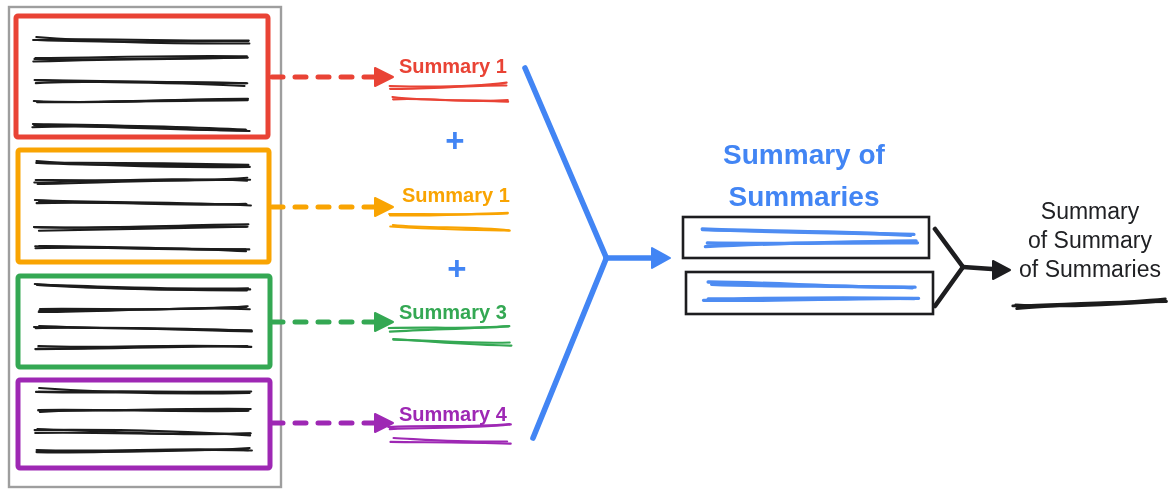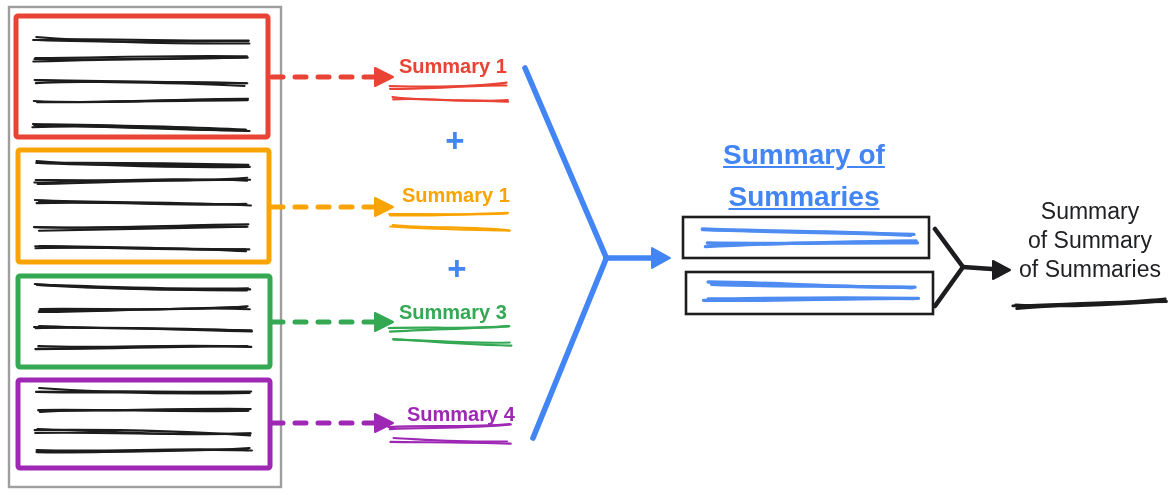--- a/index.html
+++ b/index.html
@@ -127,26 +127,26 @@
       <line x1="963" y1="267" x2="992" y2="269" stroke="#1d1d1f" stroke-width="4.6" stroke-linecap="round"></line>
       <polygon points="993,261 993,279 1010,270" fill="#1d1d1f" stroke="#1d1d1f" stroke-width="2" stroke-linejoin="round"></polygon>
       <path d="M 1015.8 305.0 C 1063.2 307.9, 1114.3 304.6, 1162.2 301.0" stroke="#1c1c1c" stroke-width="2.8" fill="none" stroke-linecap="round"></path>
       <path d="M 1016.7 308.5 C 1063.2 304.3, 1114.3 304.0, 1165.3 298.9" stroke="#1c1c1c" stroke-width="2.8" fill="none" stroke-linecap="round"></path>
       <path d="M 1012.8 305.9 C 1063.2 304.5, 1114.3 301.6, 1166.5 301.5" stroke="#1c1c1c" stroke-width="2.8" fill="none" stroke-linecap="round"></path>
     </svg>
 
   <div class="txt summary-label" style="left: 399px; top: 55px; color: rgb(233, 67, 53);">Summary 1</div>
   <div class="txt summary-label" style="left: 402px; top: 184px; color: rgb(249, 164, 2);">Summary 1</div>
   <div class="txt summary-label" style="left: 399px; top: 301px; color: rgb(52, 168, 83);">Summary 3</div>
-  <div class="txt summary-label" style="left: 399px; top: 403px; color: rgb(158, 40, 180); margin-left: 8px;">Summary 4</div>
+  <div class="txt summary-label" style="left: 399px; top: 403px; color: rgb(158, 40, 180);">Summary 4</div>
 
   <div class="txt plus" style="left: 437px; top: 123px; color: rgb(66, 133, 244);">+</div>
   <div class="txt plus" style="left: 439px; top: 251px; color: rgb(66, 133, 244);">+</div>
 
-  <div class="txt big-title" style="left: 694px; top: 134px; color: rgb(66, 133, 244); text-decoration: underline;">Summary of Summaries</div>
+  <div class="txt big-title" style="left: 694px; top: 134px; color: rgb(66, 133, 244);">Summary of Summaries</div>
 
   <div class="txt final-title" style="left: 1007px; top: 197px; color: rgb(32, 33, 36);">
     <span>Summary</span>
     <span>of Summary</span>
     <span>of Summaries</span>
   </div>
 
 </div>
 
 </body></html>

